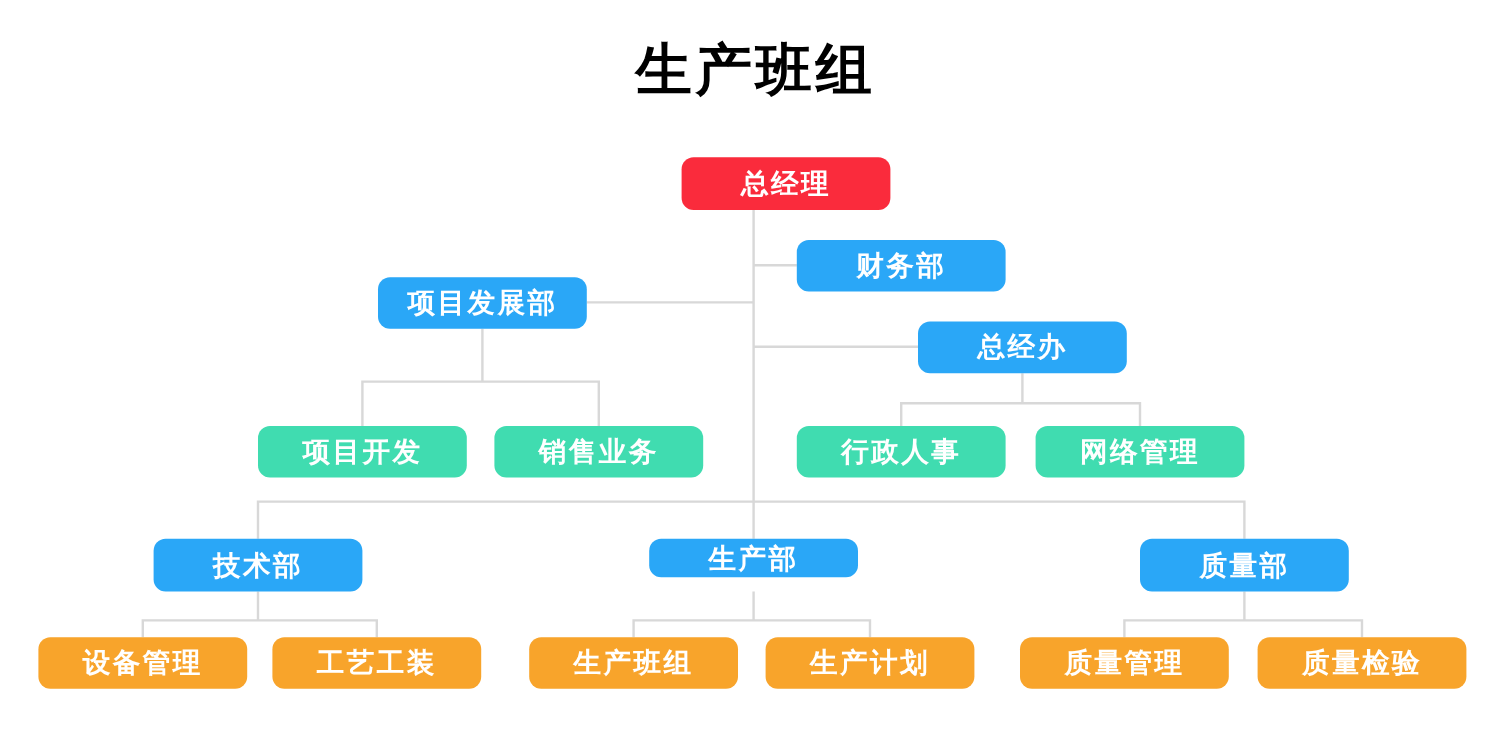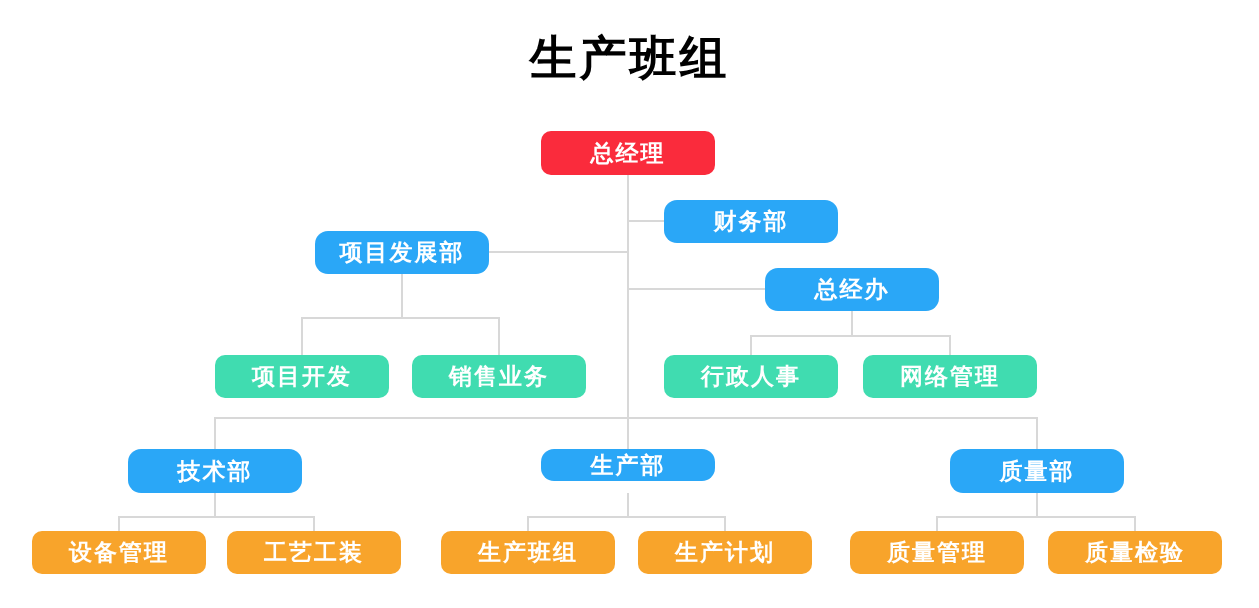--- a/index.html
+++ b/index.html
@@ -42,22 +42,22 @@
     display: flex;
     align-items: center;
     justify-content: center;
     color: var(--c-text, #ffffff);
     font-size: 23px;
     font-weight: bold;
     letter-spacing: 2px;
     white-space: nowrap;
     box-sizing: border-box;
   }
-  .root { background: var(--c-root, #fa2b3c); height: 44px; }
-  .dept { background: var(--c-dept, #2aa7f7); border-radius: 13px; }
+  .root { background: var(--c-root, #fa2b3c); height: 44px; margin-left: 27px; }
+  .dept { background: var(--c-dept, #2aa7f7); }
   .team { background: var(--c-team, #40dcb0); }
   .unit { background: var(--c-unit, #f8a42b); }
 </style>
 </head>
 <body>
 
 <div class="stage">
 
   <h1 class="chart-title">生产班组</h1>
 

